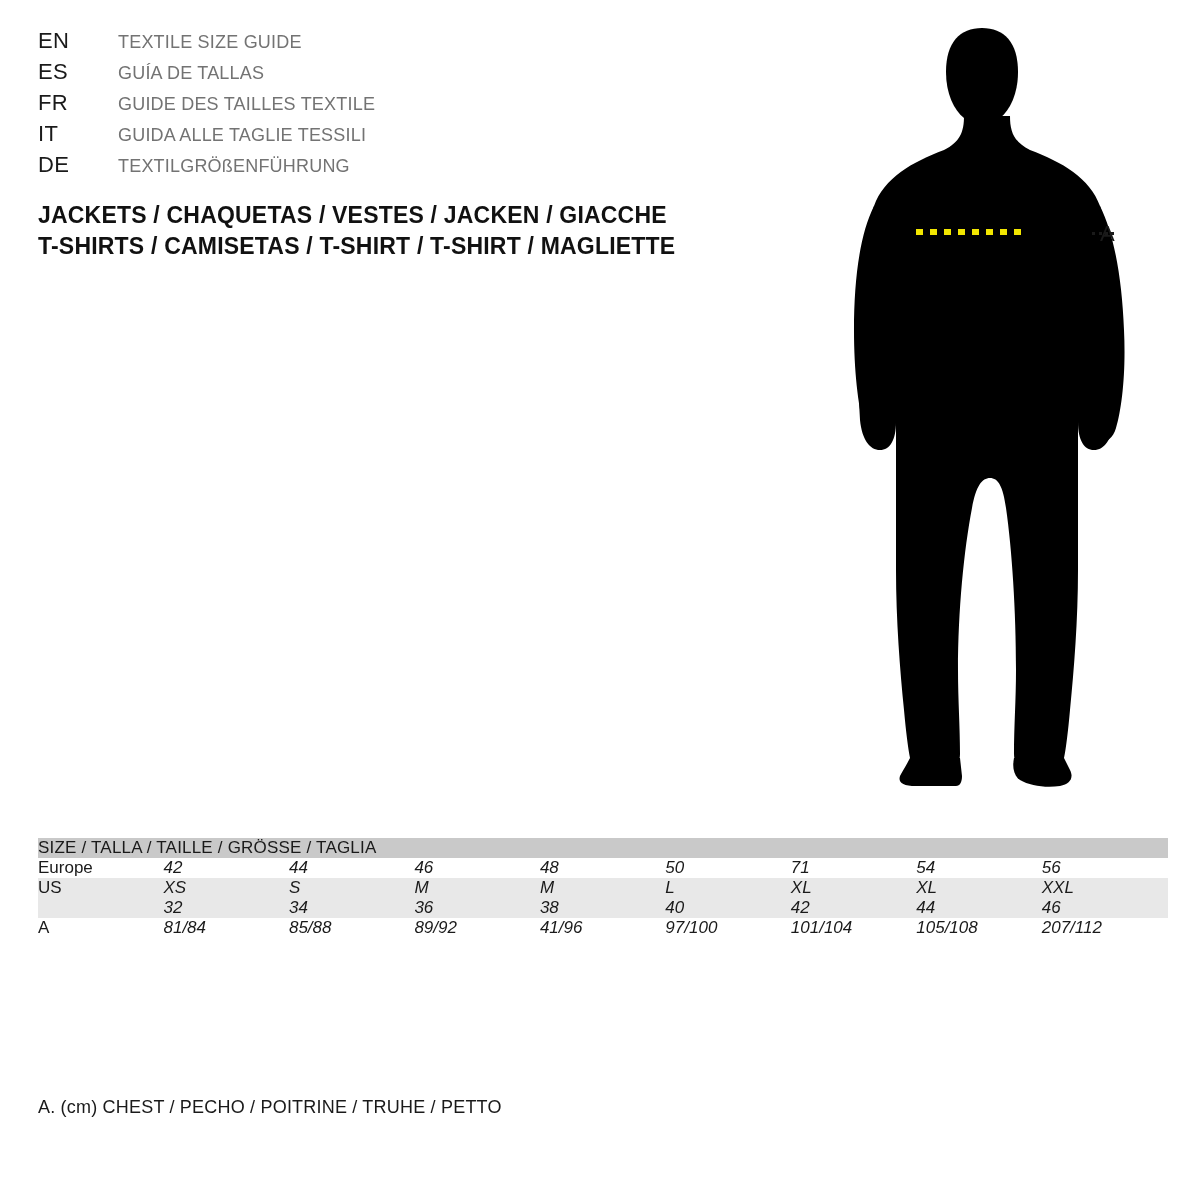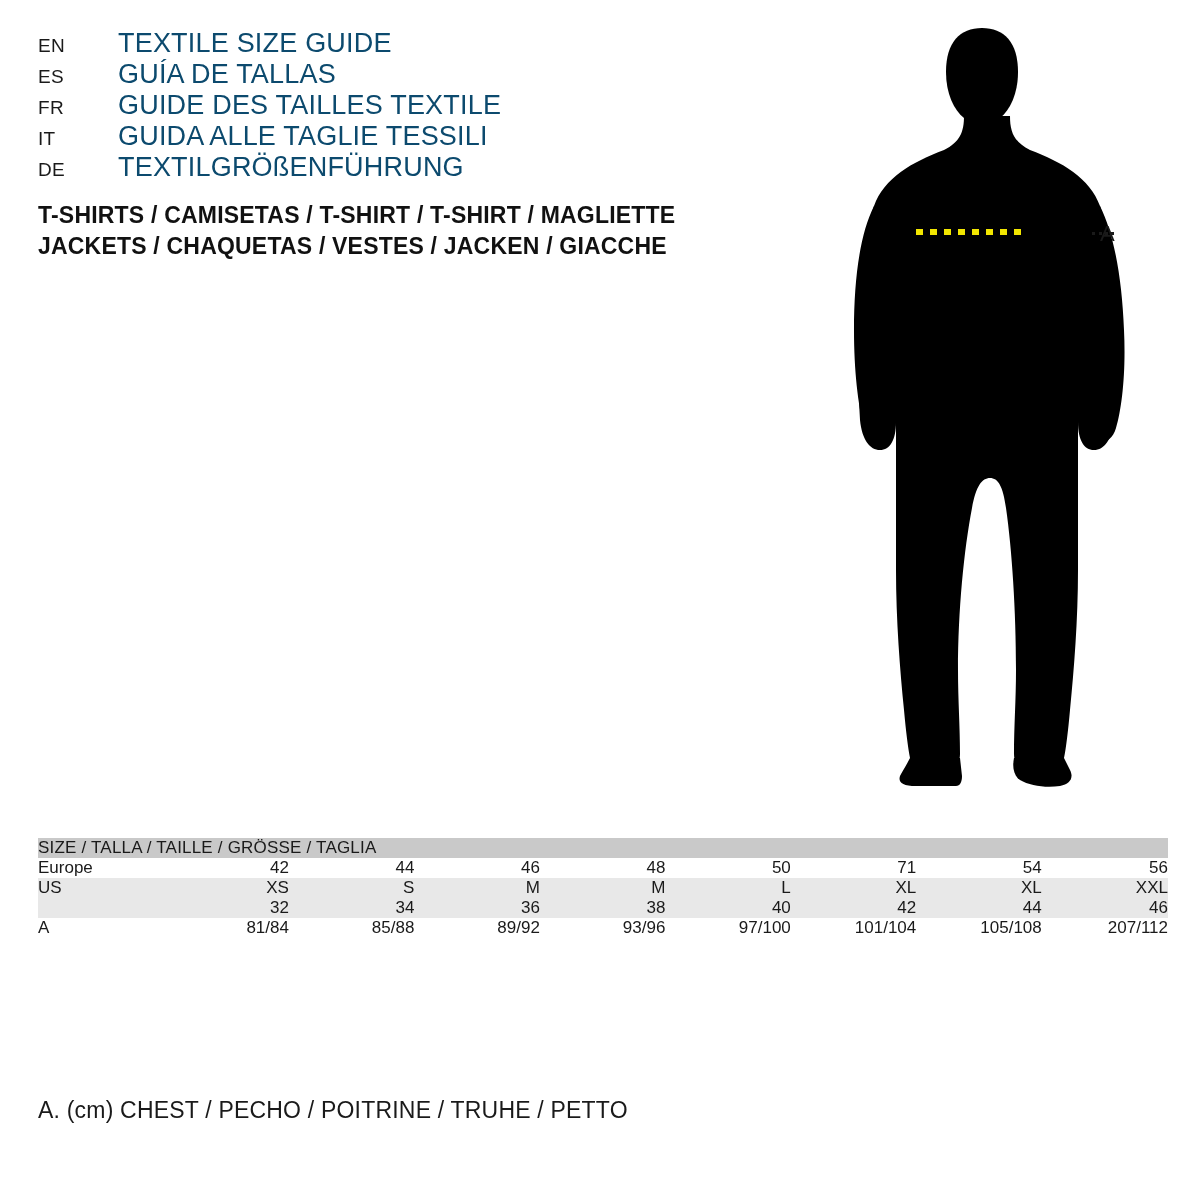--- a/index.html
+++ b/index.html
@@ -23,28 +23,28 @@
     top: 28px;
     width: 720px;
   }
   .lang-row {
     display: flex;
     align-items: baseline;
     height: 31px;
   }
   .lang-code {
     width: 80px;
-    font-size: 19px;
+    font-size: 22px;
     letter-spacing: 0.3px;
     color: #1a1a1a;
   }
   .lang-text {
-    font-size: 27px;
-    letter-spacing: 0.2px;
-    color: #0c4a6e;
+    font-size: 18px;
+    letter-spacing: 0.2px;
+    color: #737373;
   }
   .category-block {
     margin-top: 17px;
   }
   .category-line {
     font-size: 23px;
     font-weight: bold;
     letter-spacing: 0.2px;
     line-height: 31px;
     color: #111111;
@@ -106,33 +106,34 @@
   tr.band-dark td { background: #c9c9c9; }
   tr.band-light td { background: #e8e8e8; }
   tr.band-white td { background: #ffffff; }
 
   td.label-cell {
     text-align: left;
     padding-left: 8px;
     width: 160px;
   }
   td.val-cell {
-    text-align: right;
+    text-align: left;
+    font-style: italic;
   }
   .header-row-label {
     font-size: 17px;
     color: #1a1a1a;
     letter-spacing: 0.2px;
   }
 
   .footnote {
     position: absolute;
     left: 38px;
     top: 1097px;
-    font-size: 23px;
+    font-size: 18px;
     color: #1a1a1a;
     letter-spacing: 0.2px;
   }
 </style>
 </head>
 <body>
 
 <div class="header">
 
   <div class="lang-row">
@@ -150,22 +151,22 @@
   <div class="lang-row">
     <span class="lang-code">IT</span>
     <span class="lang-text">GUIDA ALLE TAGLIE TESSILI</span>
   </div>
   <div class="lang-row">
     <span class="lang-code">DE</span>
     <span class="lang-text">TEXTILGRÖßENFÜHRUNG</span>
   </div>
 
   <div class="category-block">
+    <div class="category-line">JACKETS / CHAQUETAS / VESTES / JACKEN / GIACCHE</div>
     <div class="category-line">T-SHIRTS / CAMISETAS / T-SHIRT / T-SHIRT / MAGLIETTE</div>
-    <div class="category-line">JACKETS / CHAQUETAS / VESTES / JACKEN / GIACCHE</div>
   </div>
 </div>
 
 <div class="figure">
   <svg width="340" height="780" viewBox="0 0 340 780" xmlns="http://www.w3.org/2000/svg">
     <g fill="#000000">
 
       <path d="M106 62 C106 32 120 18 142 18 C164 18 178 32 178 62 C178 84 170 100 160 108 L124 108 C114 100 106 84 106 62 Z"></path>
 
       <path d="M124 106
@@ -260,21 +261,21 @@
       <td class="val-cell">42</td>
       <td class="val-cell">44</td>
       <td class="val-cell">46</td>
     </tr>
 
     <tr class="band-white">
       <td class="label-cell">A</td>
       <td class="val-cell">81/84</td>
       <td class="val-cell">85/88</td>
       <td class="val-cell">89/92</td>
-      <td class="val-cell">93/96</td>
+      <td class="val-cell">41/96</td>
       <td class="val-cell">97/100</td>
       <td class="val-cell">101/104</td>
       <td class="val-cell">105/108</td>
       <td class="val-cell">207/112</td>
     </tr>
   </tbody>
     </table>
 </div>
 
 <div class="footnote">A. (cm) CHEST / PECHO / POITRINE / TRUHE / PETTO</div>

